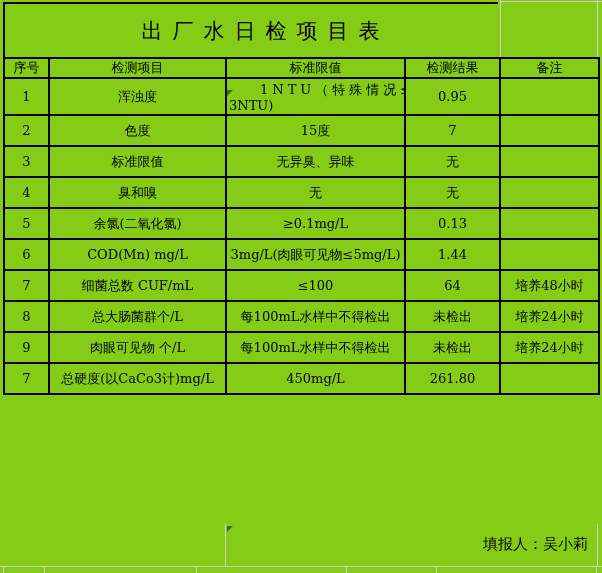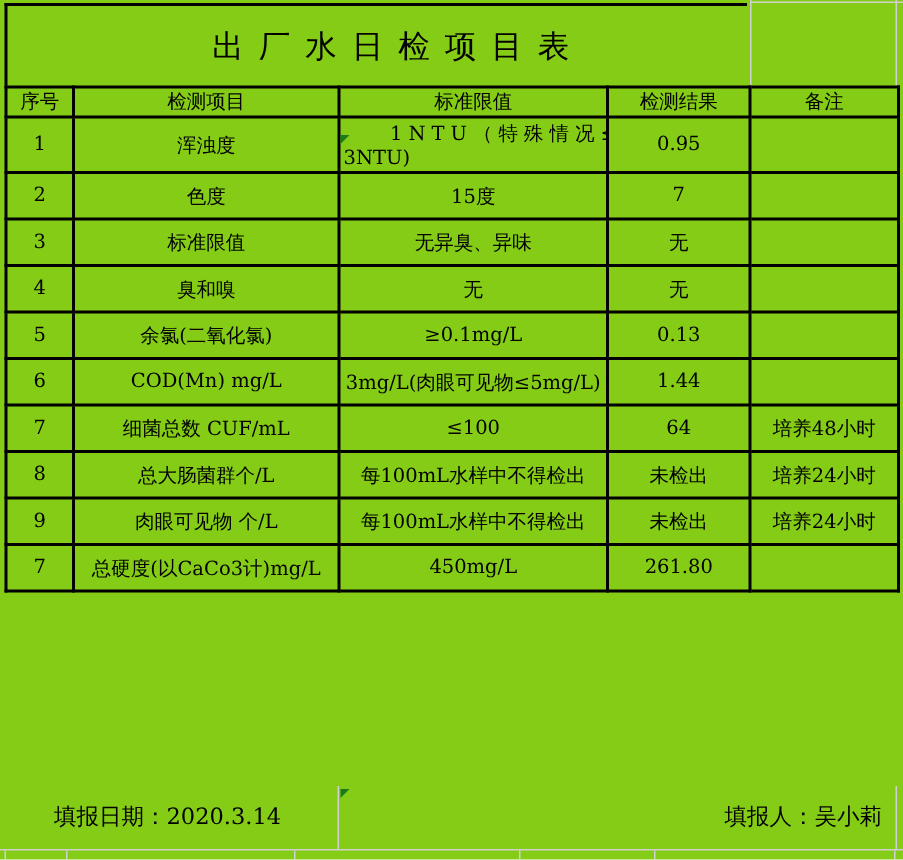--- a/index.html
+++ b/index.html
@@ -157,21 +157,20 @@
       <td>450mg/L</td>
       <td>261.80</td>
       <td></td>
     </tr>
   </tbody>
     </table>
 
   <div class="err-tri" style="left:227px;top:90px;"></div>
   <div class="err-tri" style="left:227px;top:526px;"></div>
 
-  <div class="footer-date">填报日期：2020.3.14</div>
   <div class="footer-reporter">填报人：吴小莉</div>
 
   <div class="gl" style="left:225px;top:524px;width:1px;height:42px;"></div>
   <div class="gl" style="left:597px;top:524px;width:1px;height:42px;"></div>
   <div class="gl" style="left:0;top:566px;width:602px;height:1px;"></div>
   <div class="gl" style="left:3px;top:567px;width:1px;height:6px;"></div>
   <div class="gl" style="left:44px;top:567px;width:1px;height:6px;"></div>
   <div class="gl" style="left:196px;top:567px;width:1px;height:6px;"></div>
   <div class="gl" style="left:346px;top:567px;width:1px;height:6px;"></div>
   <div class="gl" style="left:436px;top:567px;width:1px;height:6px;"></div>

